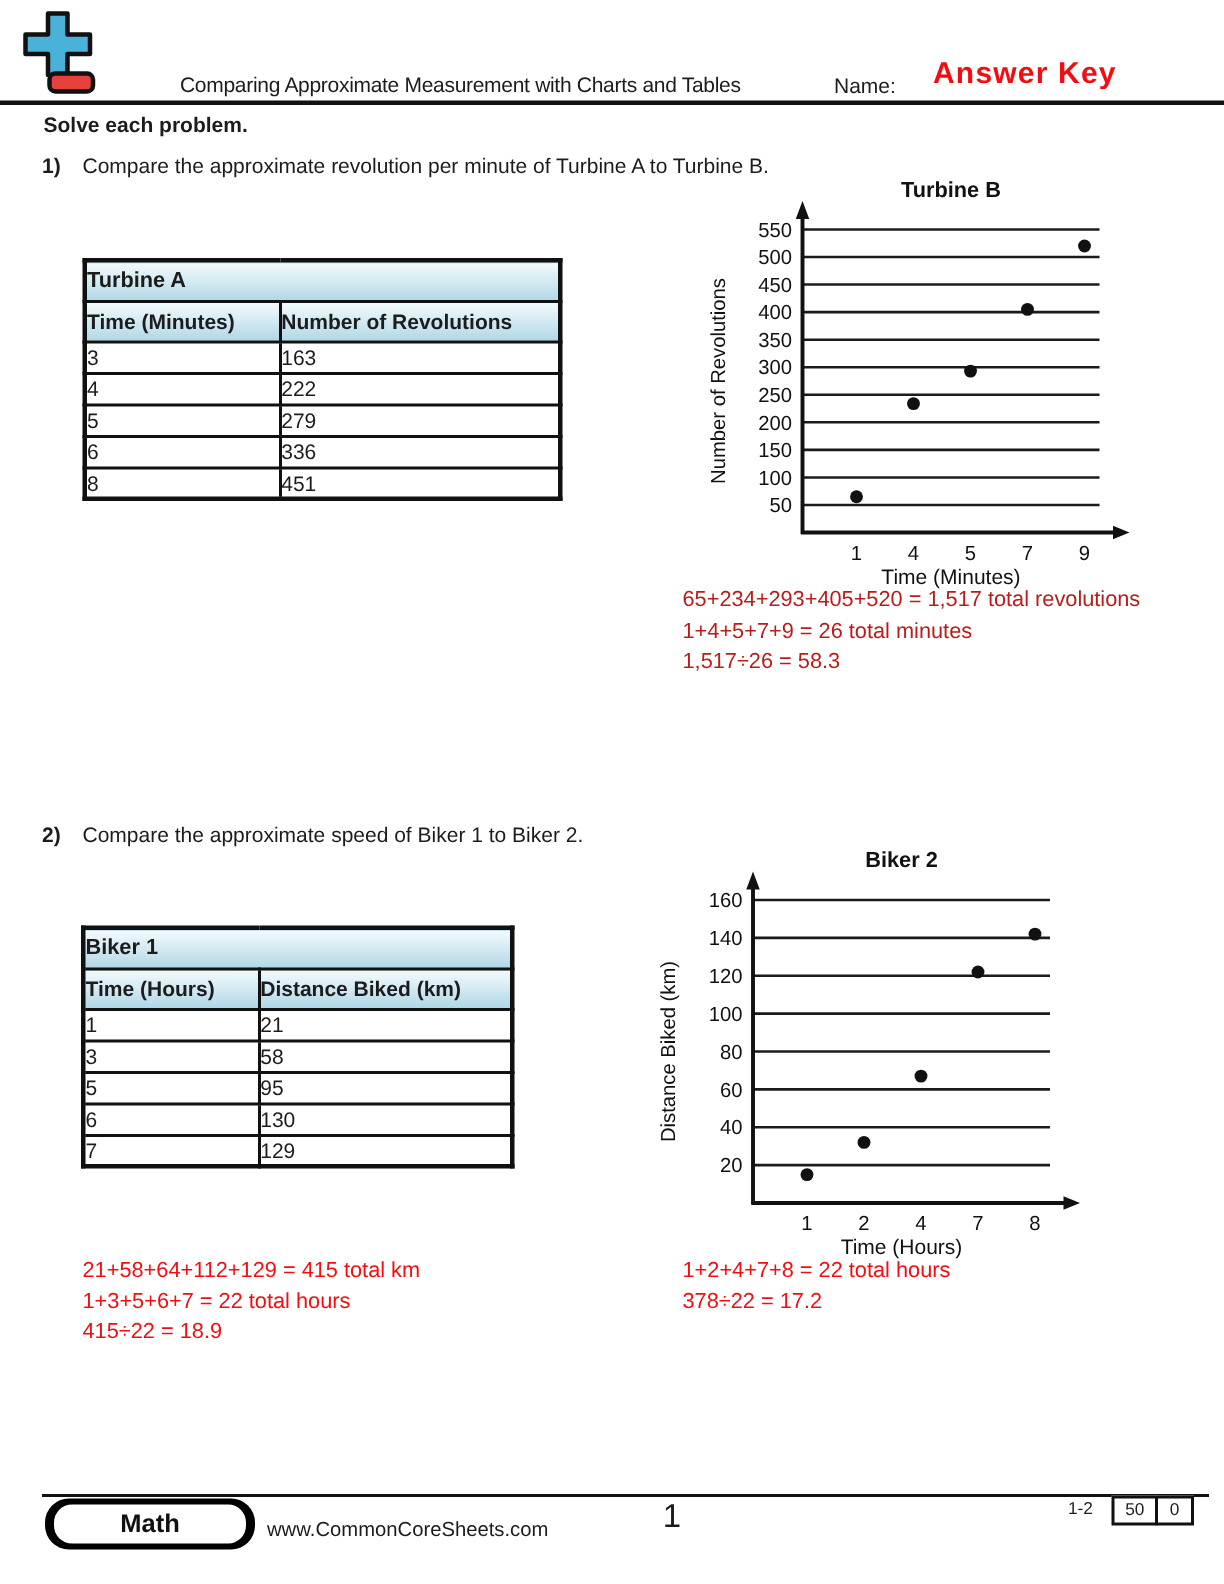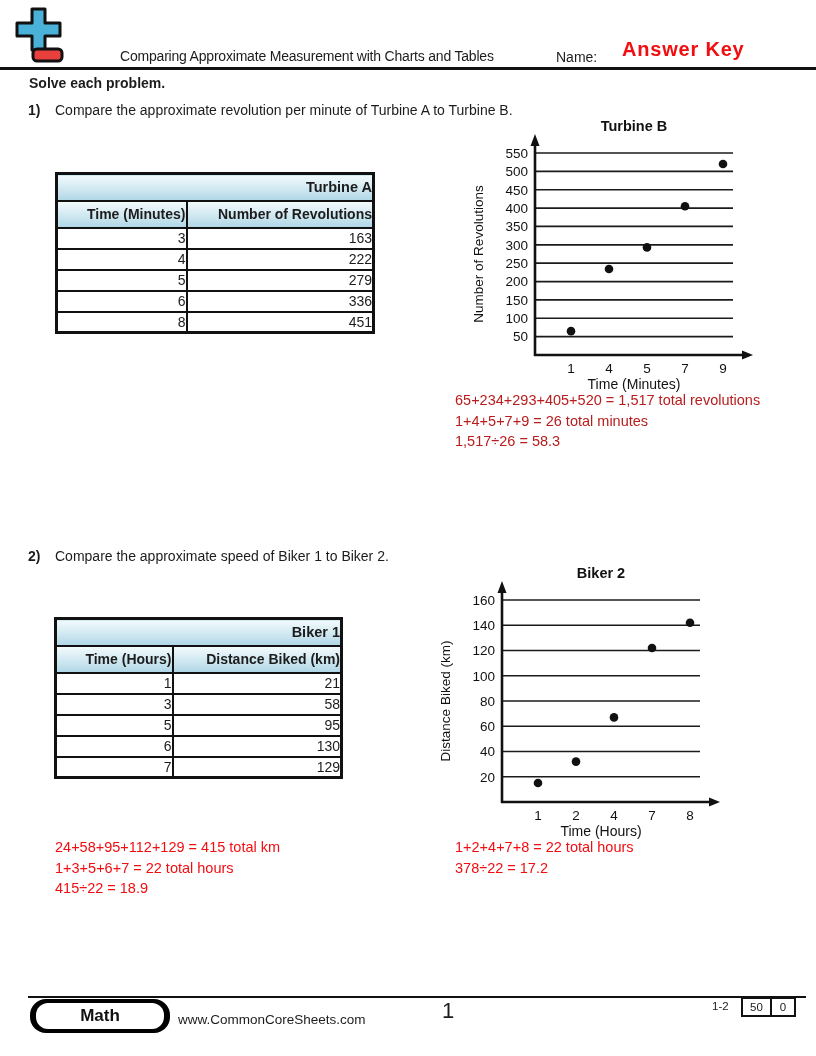--- a/index.html
+++ b/index.html
@@ -13,21 +13,21 @@
   .hdr-name  { left:556px; top:49px; font-size:14px; }
   .hdr-key   { left:622px; top:38px; font-size:20px; font-weight:bold; letter-spacing:0.8px; }
   .top-rule  { left:0; top:67px; width:816px; height:3px; background:#111; }
   .instructions { left:29px; top:75px; font-size:14px; font-weight:bold; }
 
   .prob-num  { font-size:14px; font-weight:bold; }
   .prob-text { font-size:14px; }
 
   
   .data-table { position:absolute; border-collapse:collapse; border:3px solid #111; table-layout:fixed; background:#fff; }
-  .data-table th, .data-table td { border:2px solid #111; text-align:right;padding-left:13px; }
+  .data-table th, .data-table td { border:2px solid #111; text-align:left; }
   .tbl-title { height:27px; font-size:14.5px; font-weight:bold;
     background:linear-gradient(180deg,#f2fafc 0%,#d6ebf3 45%,#b0d7e6 100%); }
   .col-h { height:27px; font-size:14px; font-weight:bold;
     background:linear-gradient(180deg,#f2fafc 0%,#d6ebf3 45%,#b0d7e6 100%); }
   .data-table td { height:21px; font-size:14px; }
 
   
   .answers { font-size:14.5px; line-height:20.5px; white-space:nowrap; }
   .answers div { height:20.5px; }
 
@@ -222,21 +222,21 @@
       <circle cx="218" cy="85.97500000000002" r="4.3" fill="#111111"></circle>
       <text x="218" y="258" text-anchor="middle" font-size="13.5" fill="#111">7</text>
       <circle cx="256" cy="60.72500000000002" r="4.3" fill="#111111"></circle>
       <text x="256" y="258" text-anchor="middle" font-size="13.5" fill="#111">8</text>
       <text x="167" y="16" text-anchor="middle" font-size="14.5" font-weight="bold" fill="#111">Biker 2</text>
       <text x="167" y="274" text-anchor="middle" font-size="14" fill="#111">Time (Hours)</text>
       <text x="16" y="139" text-anchor="middle" font-size="13.5" fill="#111" transform="rotate(-90 16 139)">Distance Biked (km)</text>
     </svg>
 
   <div class="abs answers" style="left:55px; top:837px; color:#f20d11;">
-    <div>24+58+95+112+129 = 415 total km</div>
+    <div>21+58+64+112+129 = 415 total km</div>
     <div>1+3+5+6+7 = 22 total hours</div>
     <div>415÷22 = 18.9</div>
   </div>
   <div class="abs answers" style="left:455px; top:837px; color:#f20d11;">
     <div>1+2+4+7+8 = 22 total hours</div>
     <div>378÷22 = 17.2</div>
   </div>
 
   <div class="abs foot-rule"></div>
   <div class="abs badge">

